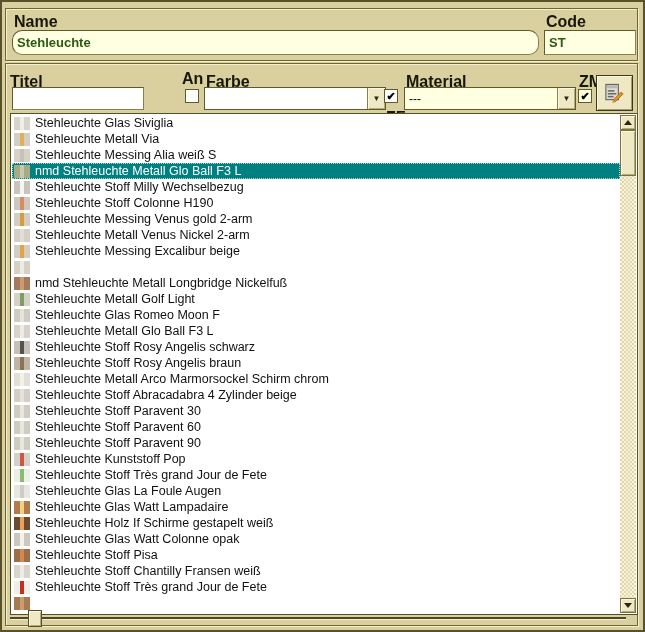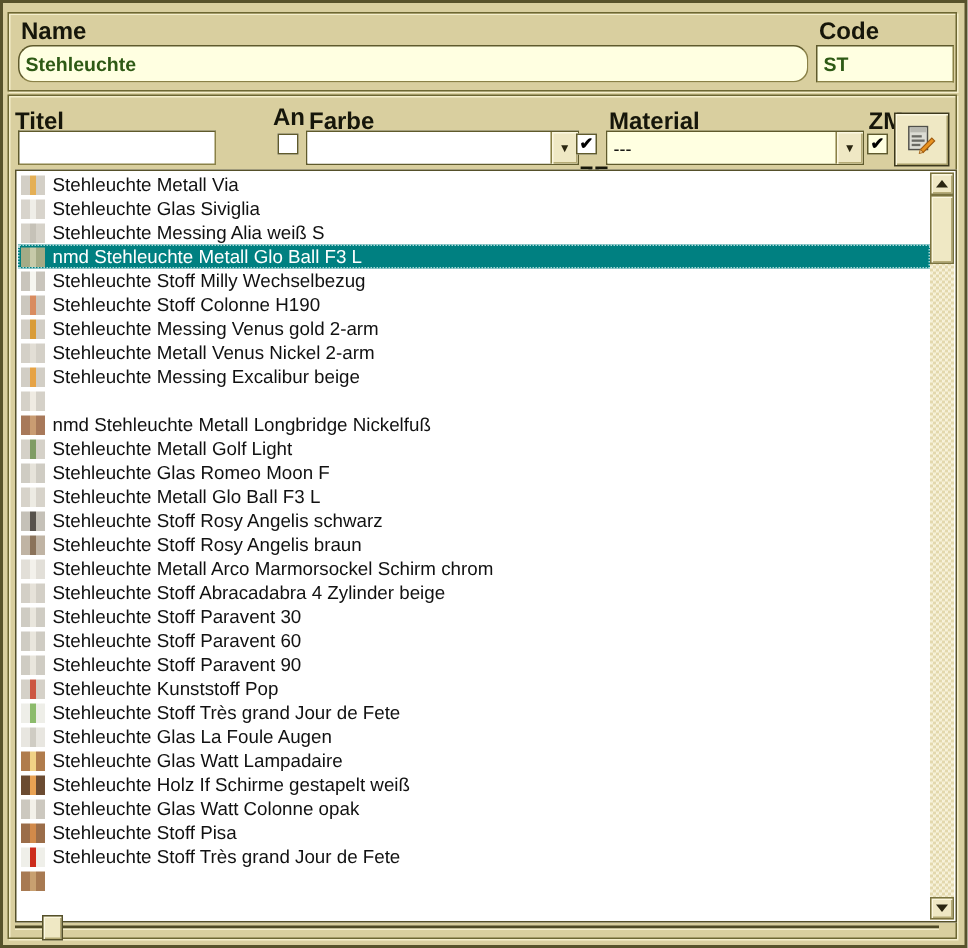--- a/index.html
+++ b/index.html
@@ -117,26 +117,26 @@
         <rect x="5" y="12" width="9" height="1.6" fill="#6a6a64"></rect>
         <rect x="5" y="15" width="6" height="1.6" fill="#6a6a64"></rect>
         <polygon points="11,19 19,11 21,13 13,21" fill="#e8921f" stroke="#a05c10" stroke-width="0.8"></polygon>
         <polygon points="11,19 13,21 10.2,21.8" fill="#f5d090" stroke="#a05c10" stroke-width="0.6"></polygon>
       </svg>
     </button>
 
     <div id="listbox">
       <div id="rows">
           <div class="row">
+    <span class="thumb" style="background: linear-gradient(90deg, rgb(216, 212, 204) 38%, rgb(239, 238, 232) 38%, rgb(239, 238, 232) 62%, rgb(216, 212, 204) 62%);"></span>
+    <span>Stehleuchte Glas Siviglia</span>
+  </div>
+          <div class="row">
     <span class="thumb" style="background: linear-gradient(90deg, rgb(211, 207, 198) 38%, rgb(228, 175, 85) 38%, rgb(228, 175, 85) 62%, rgb(211, 207, 198) 62%);"></span>
     <span>Stehleuchte Metall Via</span>
-  </div>
-          <div class="row">
-    <span class="thumb" style="background: linear-gradient(90deg, rgb(216, 212, 204) 38%, rgb(239, 238, 232) 38%, rgb(239, 238, 232) 62%, rgb(216, 212, 204) 62%);"></span>
-    <span>Stehleuchte Glas Siviglia</span>
   </div>
           <div class="row">
     <span class="thumb" style="background: linear-gradient(90deg, rgb(214, 210, 201) 38%, rgb(198, 194, 184) 38%, rgb(198, 194, 184) 62%, rgb(214, 210, 201) 62%);"></span>
     <span>Stehleuchte Messing Alia weiß S</span>
   </div>
           <div class="row selected">
     <span class="thumb" style="background: linear-gradient(90deg, rgb(164, 171, 134) 38%, rgb(198, 202, 169) 38%, rgb(198, 202, 169) 62%, rgb(164, 171, 134) 62%);"></span>
     <span>nmd Stehleuchte Metall Glo Ball F3 L</span>
   </div>
           <div class="row">
@@ -226,20 +226,24 @@
     <span class="thumb" style="background: linear-gradient(90deg, rgb(107, 75, 49) 38%, rgb(233, 162, 83) 38%, rgb(233, 162, 83) 62%, rgb(107, 75, 49) 62%);"></span>
     <span>Stehleuchte Holz If Schirme gestapelt weiß</span>
   </div>
           <div class="row">
     <span class="thumb" style="background: linear-gradient(90deg, rgb(204, 200, 191) 38%, rgb(243, 241, 233) 38%, rgb(243, 241, 233) 62%, rgb(204, 200, 191) 62%);"></span>
     <span>Stehleuchte Glas Watt Colonne opak</span>
   </div>
           <div class="row">
     <span class="thumb" style="background: linear-gradient(90deg, rgb(155, 109, 73) 38%, rgb(210, 138, 74) 38%, rgb(210, 138, 74) 62%, rgb(155, 109, 73) 62%);"></span>
     <span>Stehleuchte Stoff Pisa</span>
+  </div>
+          <div class="row">
+    <span class="thumb" style="background: linear-gradient(90deg, rgb(216, 213, 205) 38%, rgb(237, 235, 227) 38%, rgb(237, 235, 227) 62%, rgb(216, 213, 205) 62%);"></span>
+    <span>Stehleuchte Stoff Chantilly Fransen weiß</span>
   </div>
           <div class="row">
     <span class="thumb" style="background: linear-gradient(90deg, rgb(239, 239, 233) 38%, rgb(204, 44, 27) 38%, rgb(204, 44, 27) 62%, rgb(239, 239, 233) 62%);"></span>
     <span>Stehleuchte Stoff Très grand Jour de Fete</span>
   </div>
           <div class="row">
     <span class="thumb" style="background: linear-gradient(90deg, rgb(168, 122, 82) 38%, rgb(200, 160, 112) 38%, rgb(200, 160, 112) 62%, rgb(168, 122, 82) 62%);"></span>
     <span></span>
   </div>
         </div>

